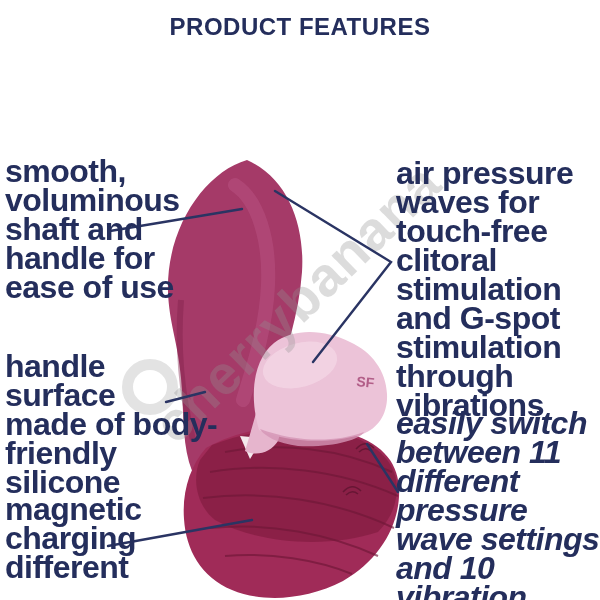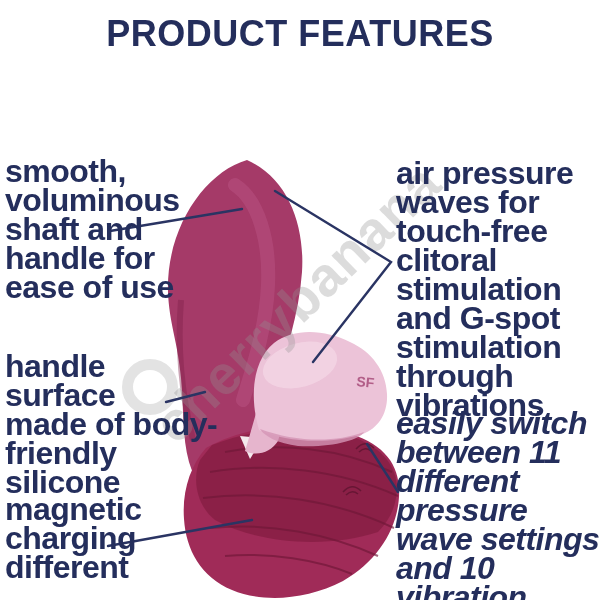--- a/index.html
+++ b/index.html
@@ -15,21 +15,21 @@
   html,body{width:600px;height:600px;}
   body{
     position:relative;
     background:var(--background);
     font-family:"Liberation Sans", sans-serif;
     overflow:hidden;
   }
   .title{
     position:absolute;top:13px;left:0;width:600px;
     text-align:center;
-    font-size:36px;font-weight:bold;letter-spacing:.5px;
+    font-size:24px;font-weight:bold;letter-spacing:.5px;
     color:var(--text_navy);
   }
   .feat{
     position:absolute;
     font-size:32px;line-height:29px;font-weight:bold;
     letter-spacing:-0.5px;
     color:var(--text_navy);
     white-space:pre-line;
     z-index:4;
   }

